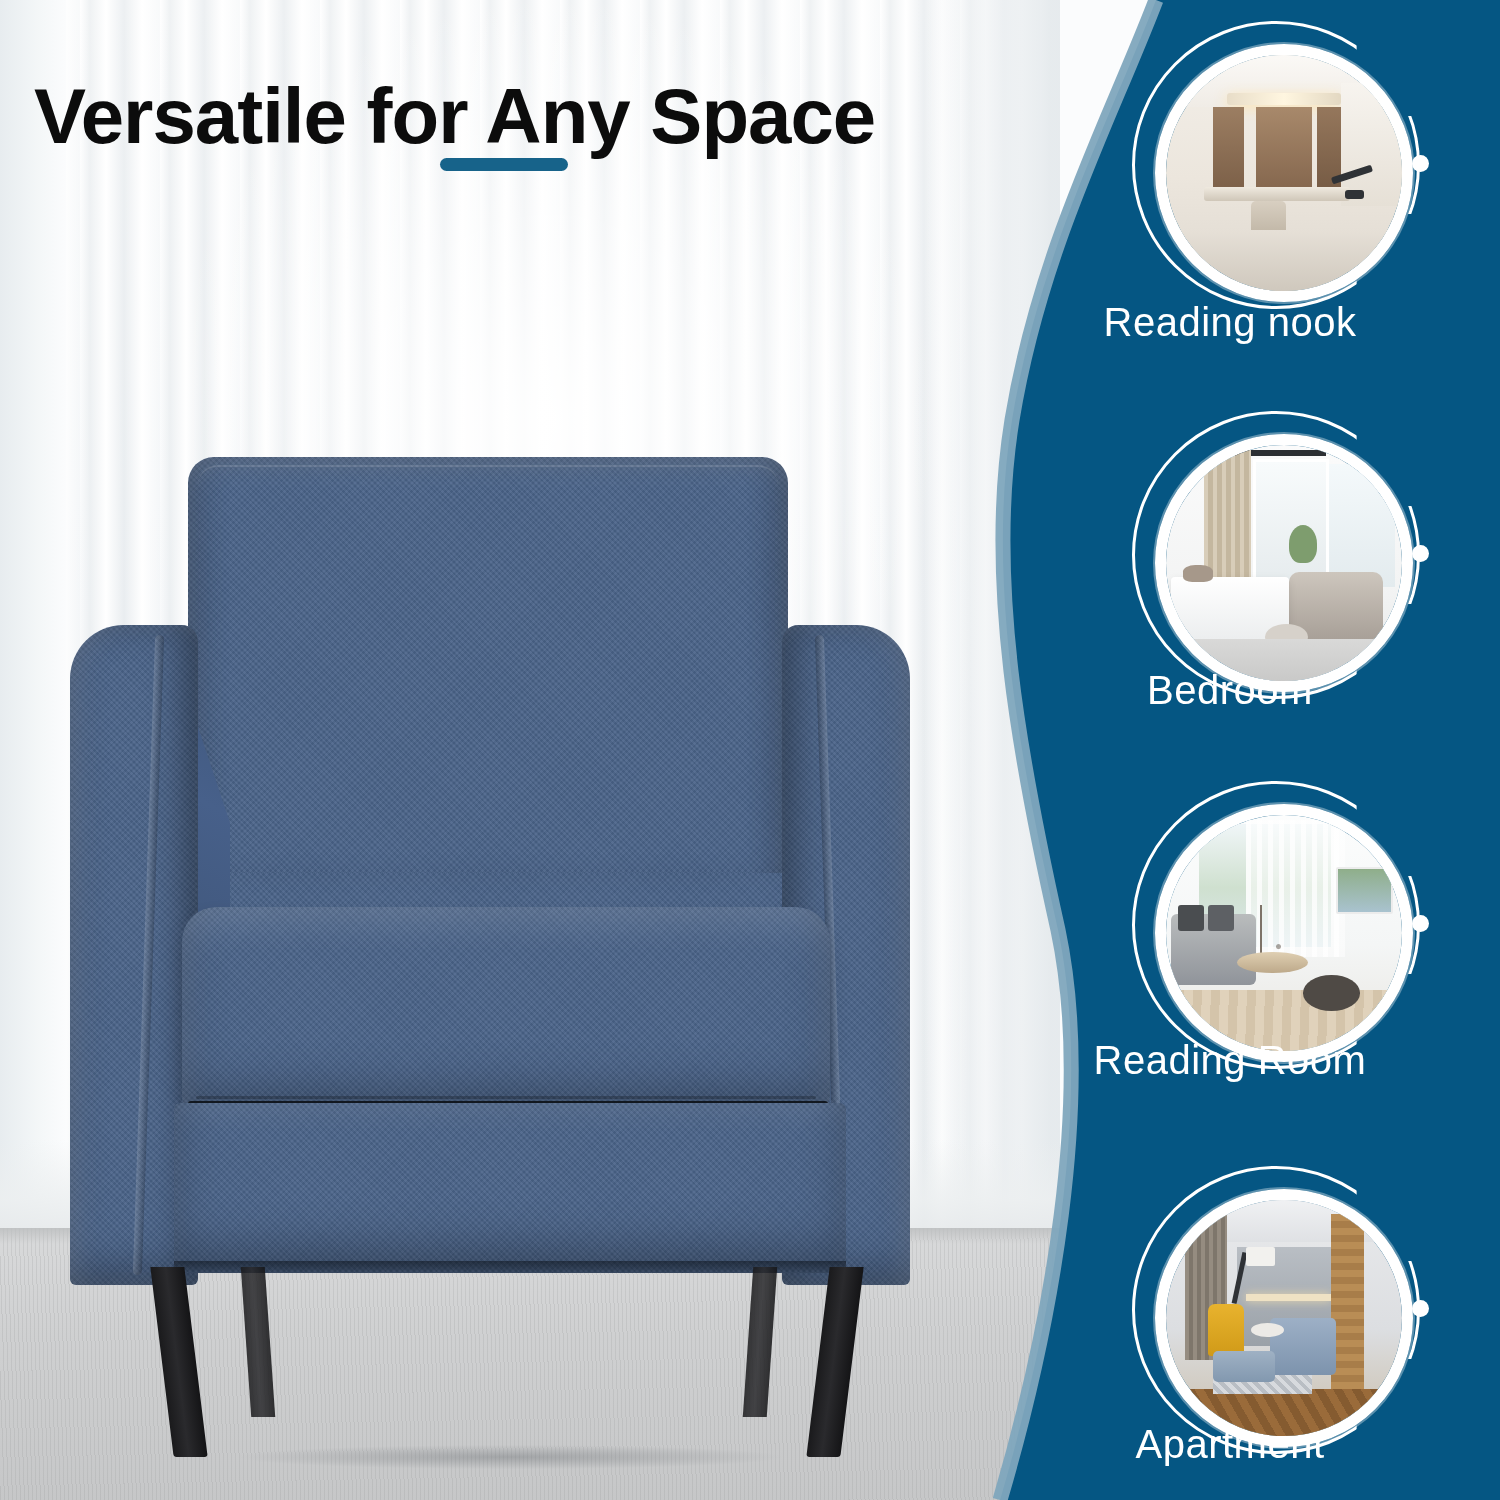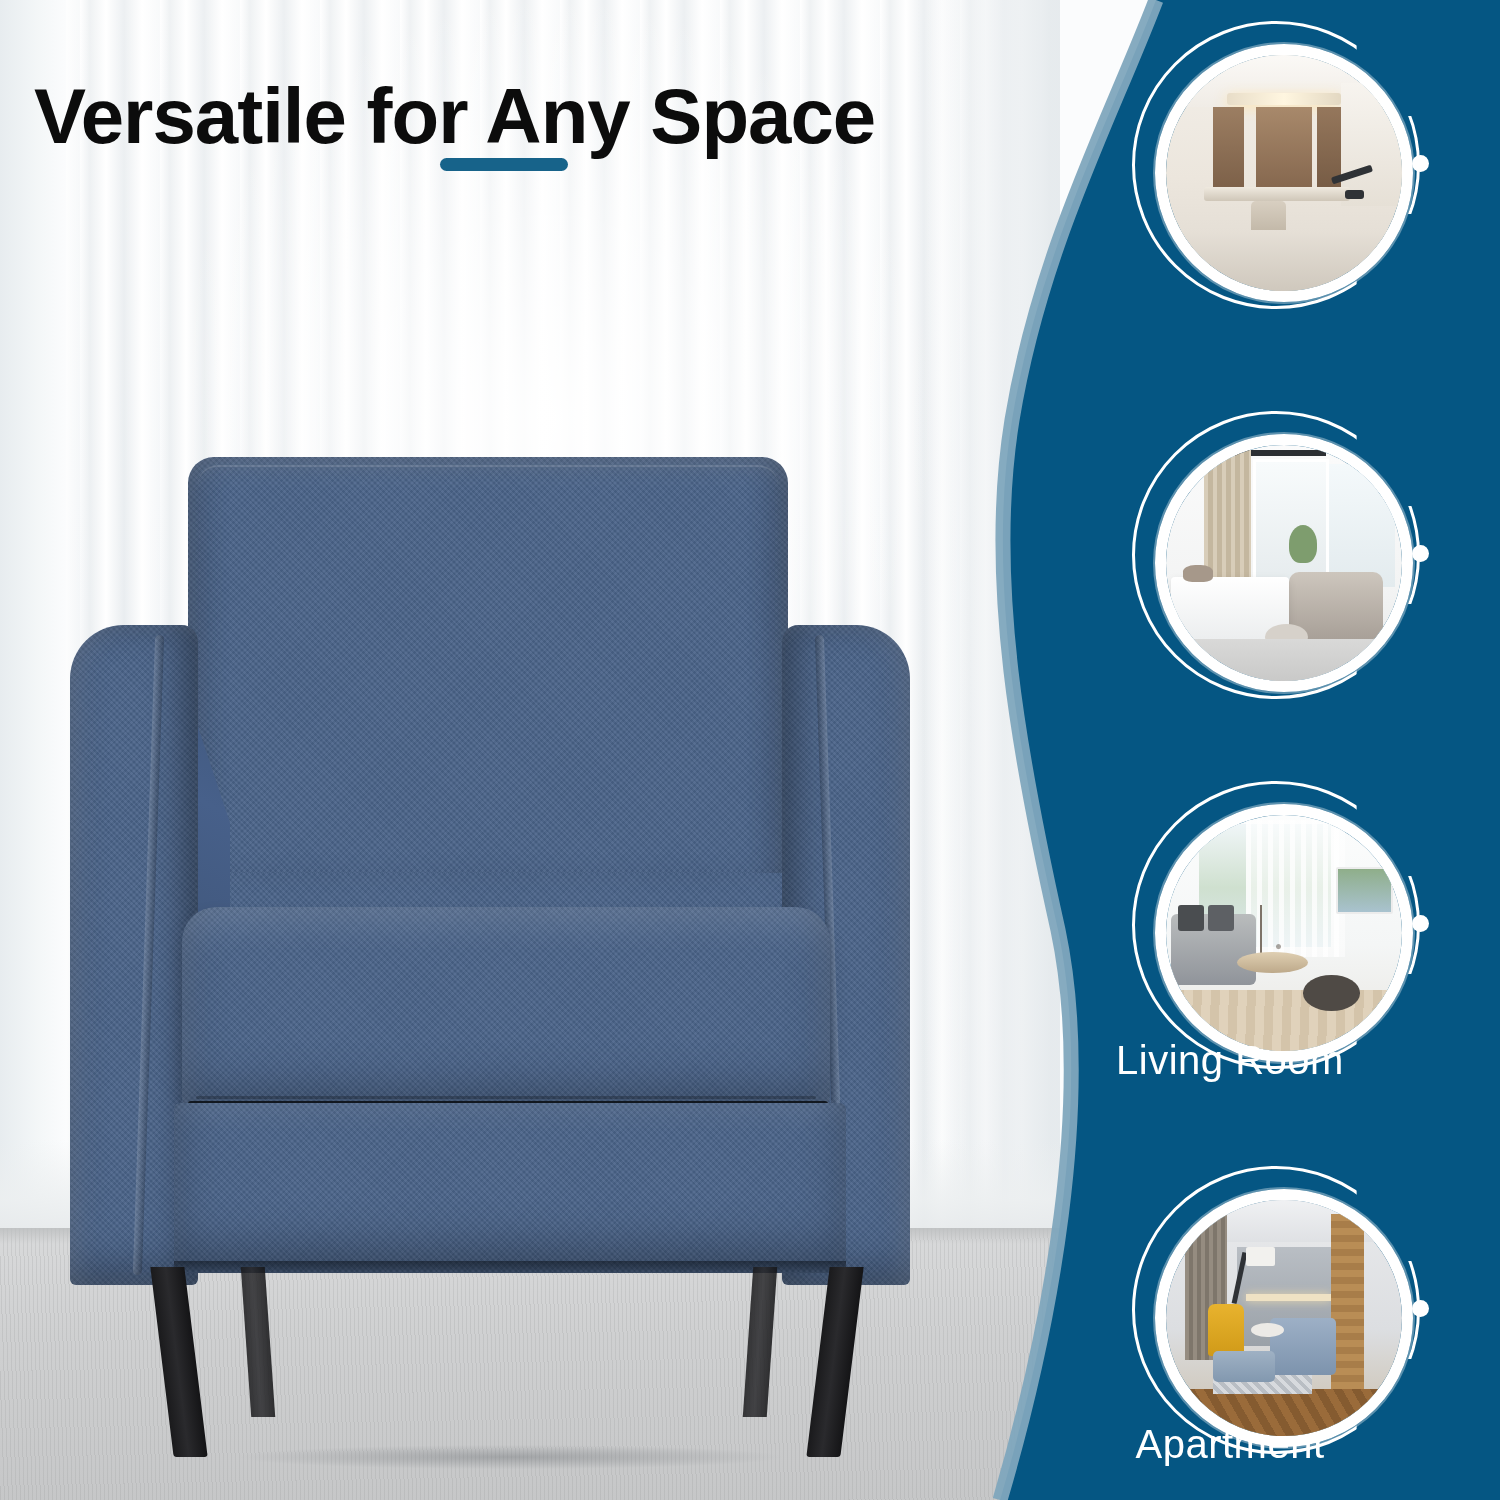--- a/index.html
+++ b/index.html
@@ -289,59 +289,61 @@
               <div class="shelf sh2"></div>
               <div class="shelf sh3"></div>
             <div class="desk"></div>
               <div class="chair"></div>
             <div class="deskL"></div>
               <div class="deskLb"></div>
             <div class="floor"></div>
           </div>
         </div>
       </div>
+      <div class="f-label" style="top:300px">Reading nook</div>
 
       <div class="circle-wrap" style="top:412px">
         <div class="arc-ring"></div>
         <div class="orbit-dot"></div>
         <div class="thumb">
           <div class="thumb-img sc s2">
             <div class="pane"></div>
               <div class="door"></div>
             <div class="rail"></div>
               <div class="cur"></div>
             <div class="plant"></div>
             <div class="sofa"></div>
               <div class="bed"></div>
               <div class="cat"></div>
             <div class="ott"></div>
               <div class="floor"></div>
           </div>
         </div>
       </div>
+      <div class="f-label" style="top:668px">Bedroom</div>
 
       <div class="circle-wrap" style="top:782px">
         <div class="arc-ring"></div>
         <div class="orbit-dot"></div>
         <div class="thumb">
           <div class="thumb-img sc s3">
             <div class="win"></div>
               <div class="sheer"></div>
               <div class="tv"></div>
             <div class="floor"></div>
             <div class="sofa"></div>
               <div class="pil"></div>
               <div class="pil2"></div>
             <div class="branch"></div>
               <div class="tbl"></div>
               <div class="pouf"></div>
           </div>
         </div>
       </div>
-      <div class="f-label" style="top:1038px">Living Room</div>
+      <div class="f-label" style="top:1038px">Reading Room</div>
 
       <div class="circle-wrap" style="top:1167px">
         <div class="arc-ring"></div>
         <div class="orbit-dot"></div>
         <div class="thumb">
           <div class="thumb-img sc s4">
             <div class="ceil"></div>
               <div class="wall"></div>
               <div class="led"></div>
             <div class="cur"></div>

